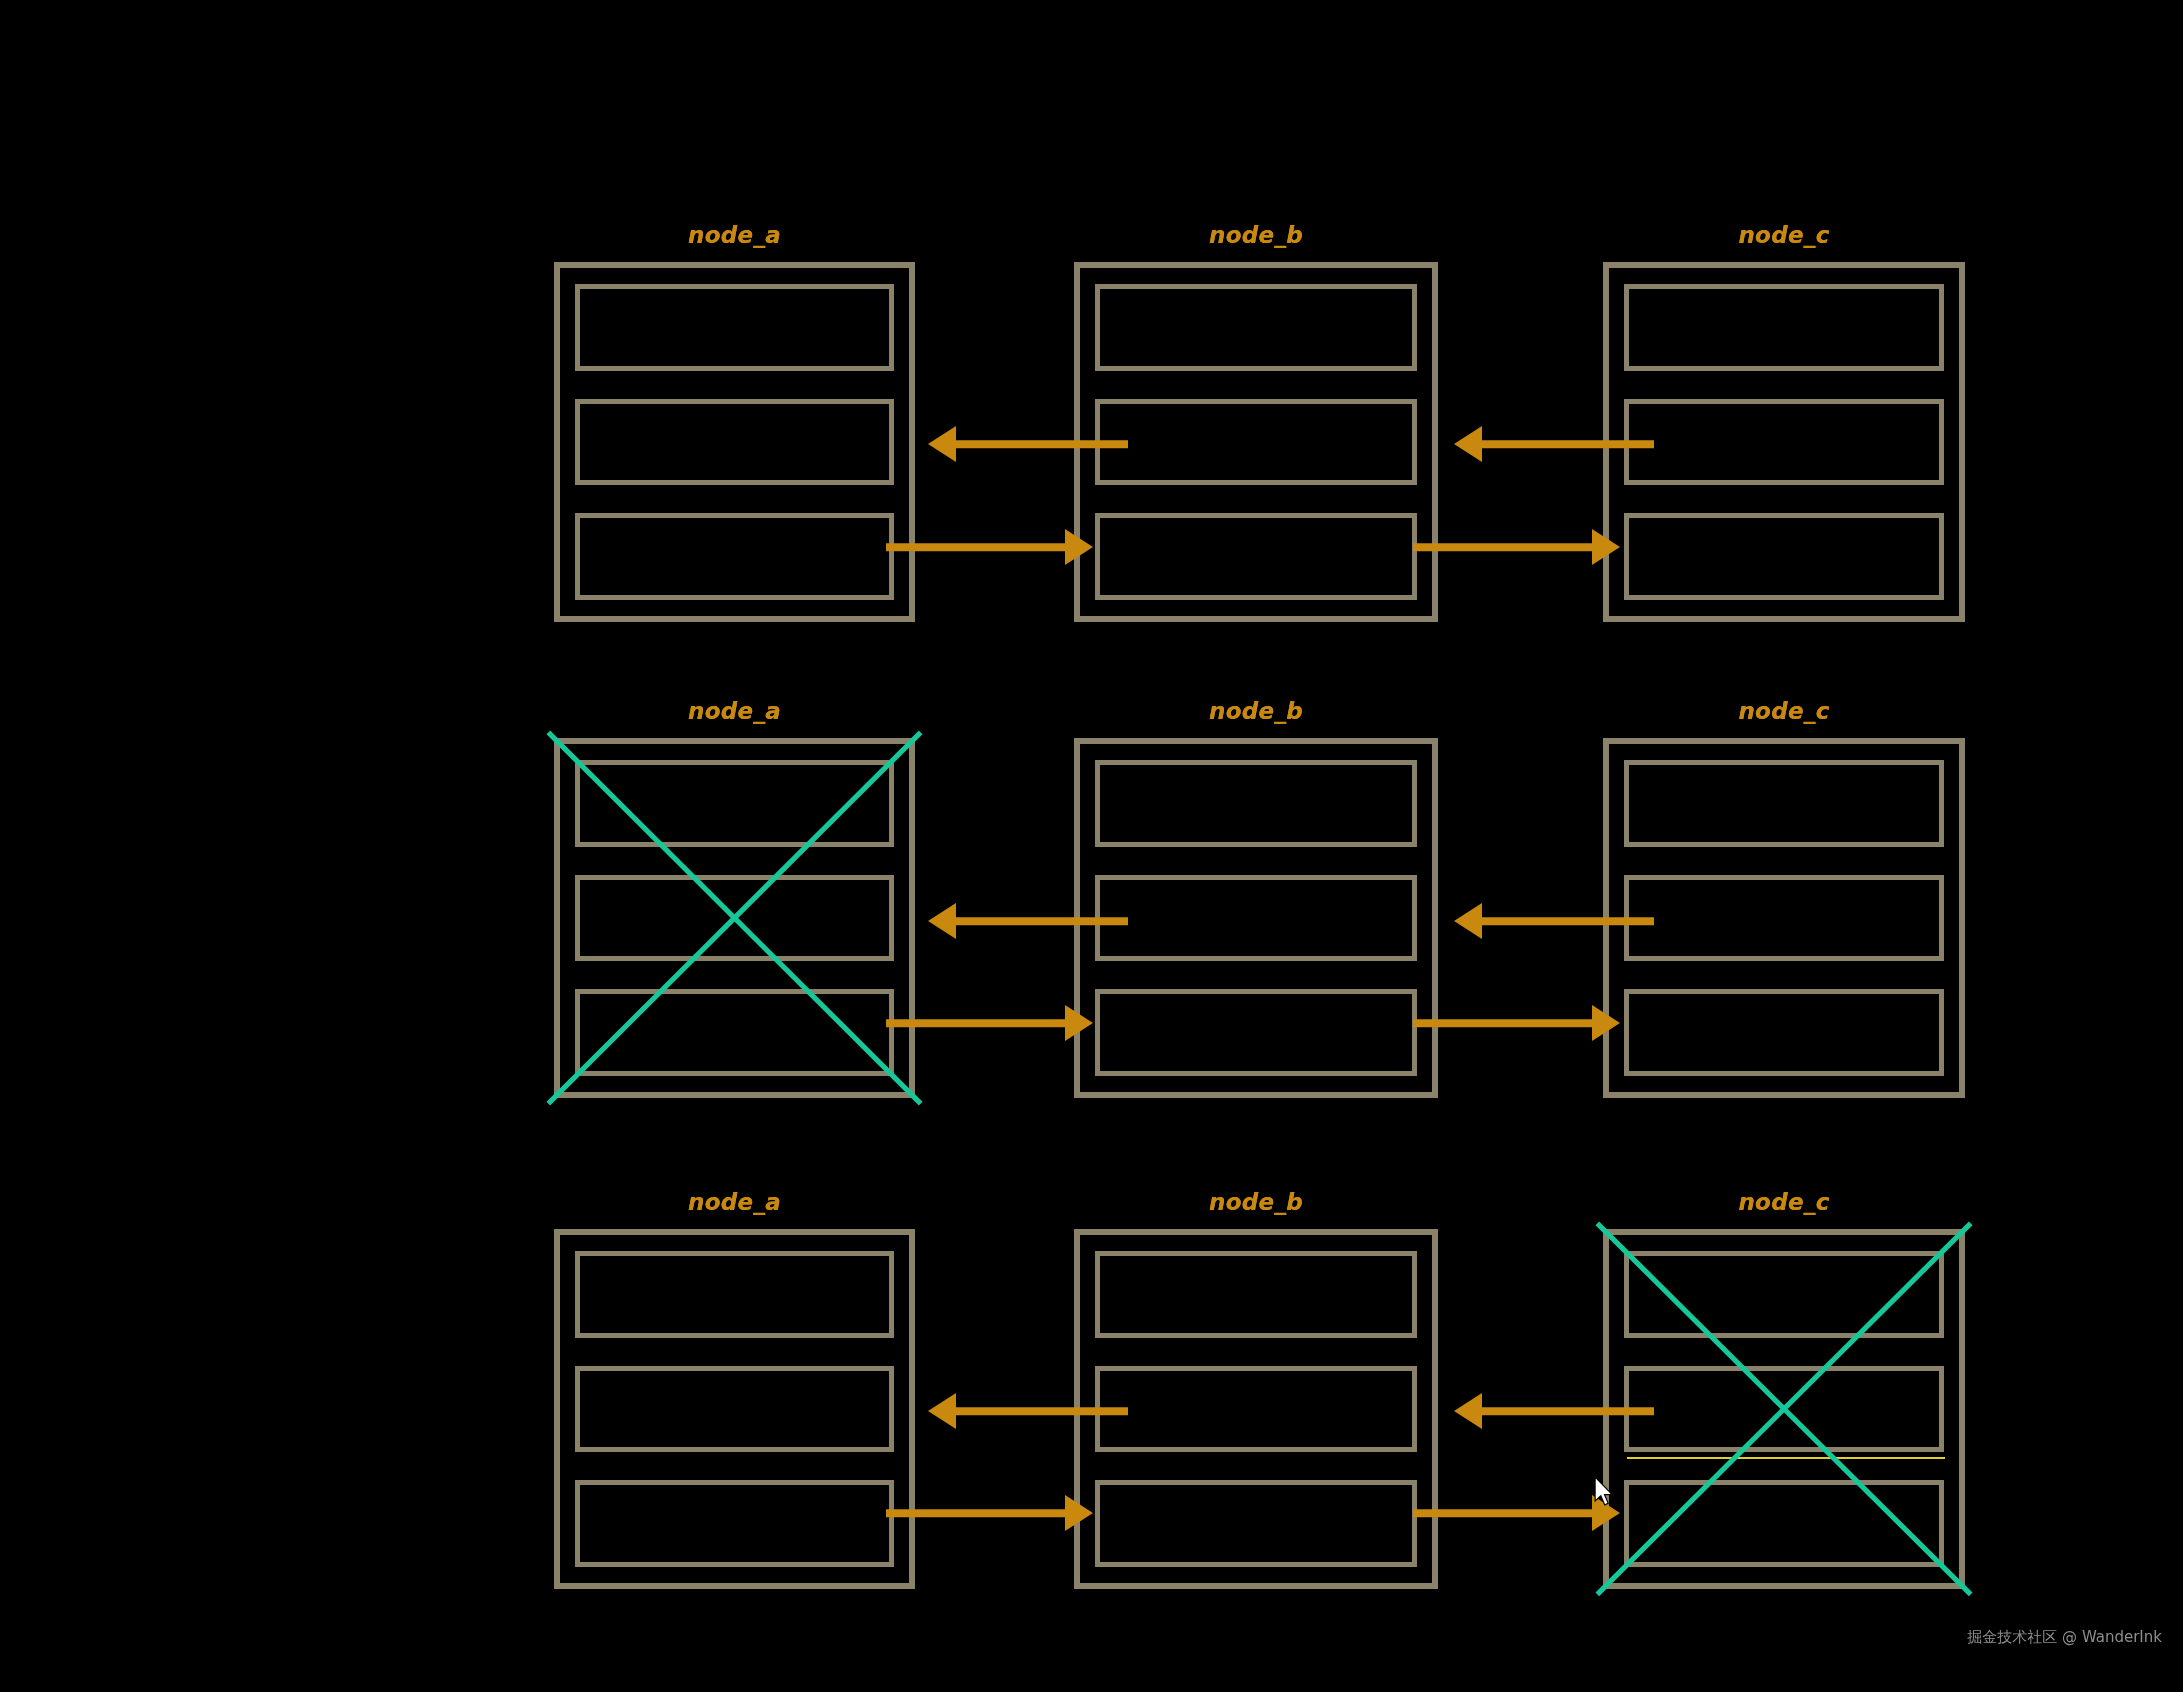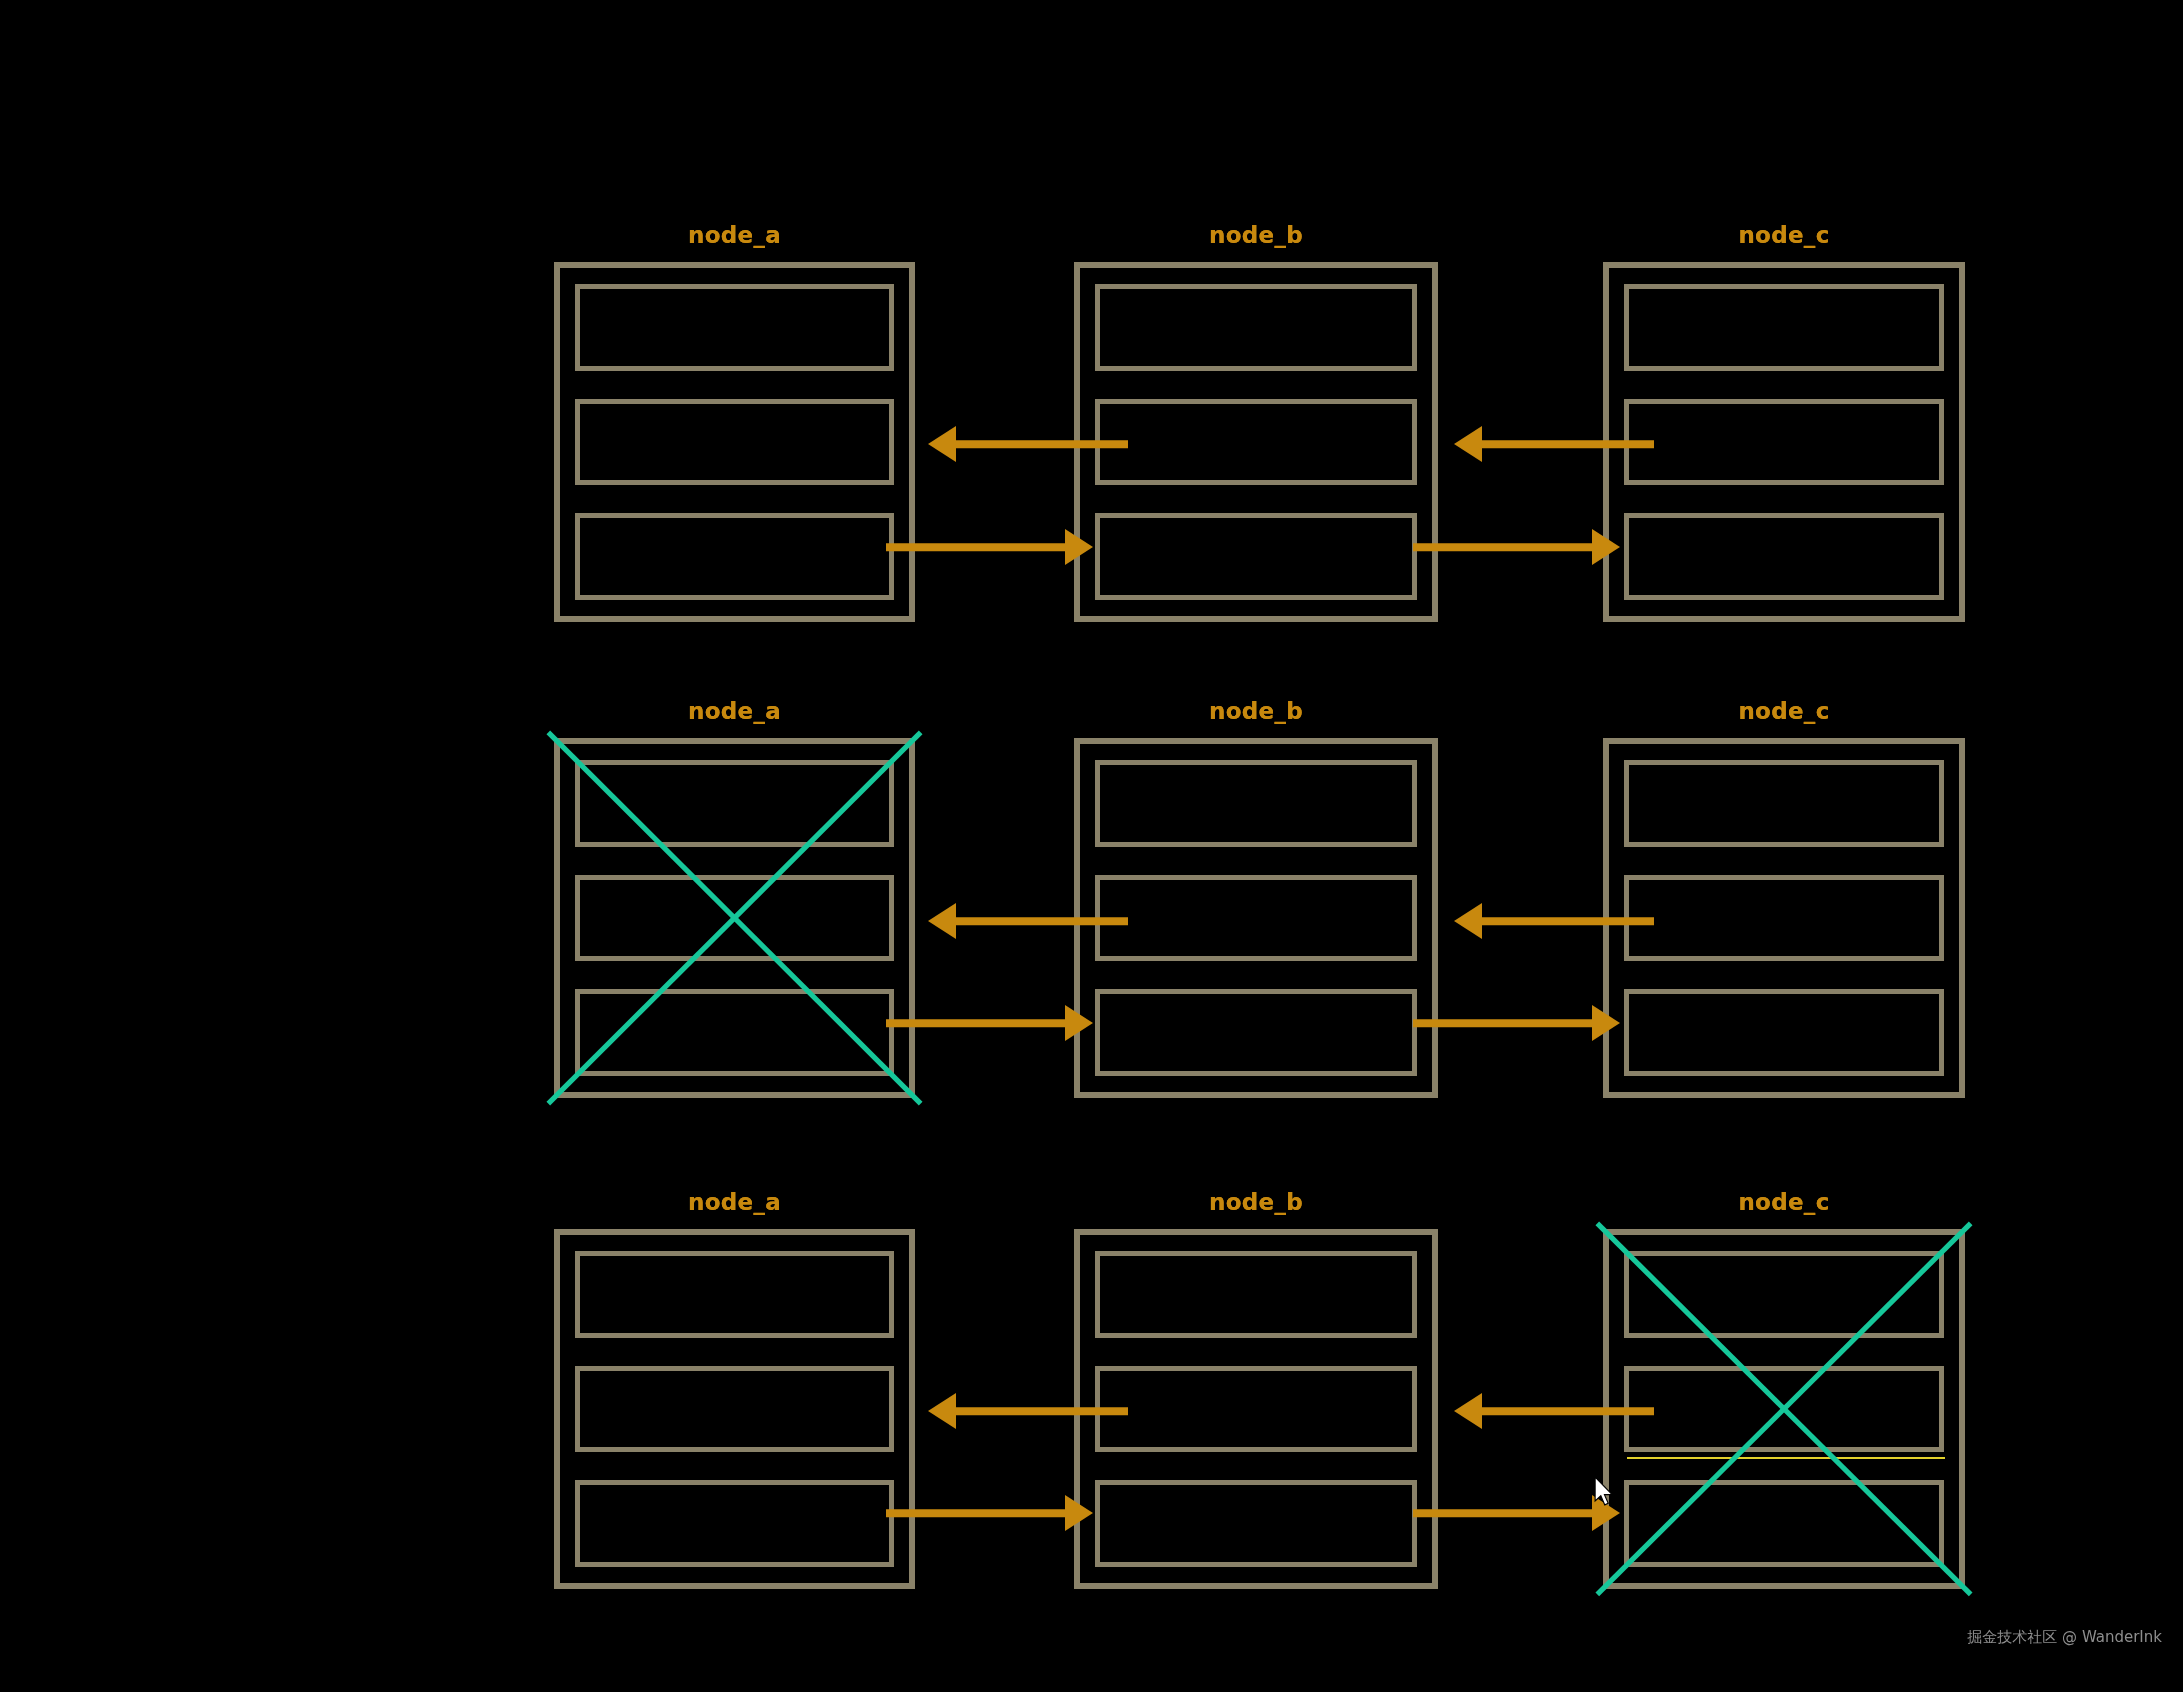--- a/index.html
+++ b/index.html
@@ -16,20 +16,21 @@
     position:absolute;left:0;width:100%;
     text-align:center;
     color:#c8890e;
     font-weight:bold;
     font-size:23px;
     letter-spacing:0.3px;
     line-height:1;
     top:-38px;
     white-space:nowrap;
     text-shadow:0 0 0.6px #c8890e;
+    font-style:italic;
   }
   .node-box{
     position:absolute;inset:0;
     box-sizing:border-box;
     border:6.3px solid #8a8269;
     background:#000;
   }
   .slots{
     position:absolute;
     left:21px;right:21px;top:22px;bottom:22px;

